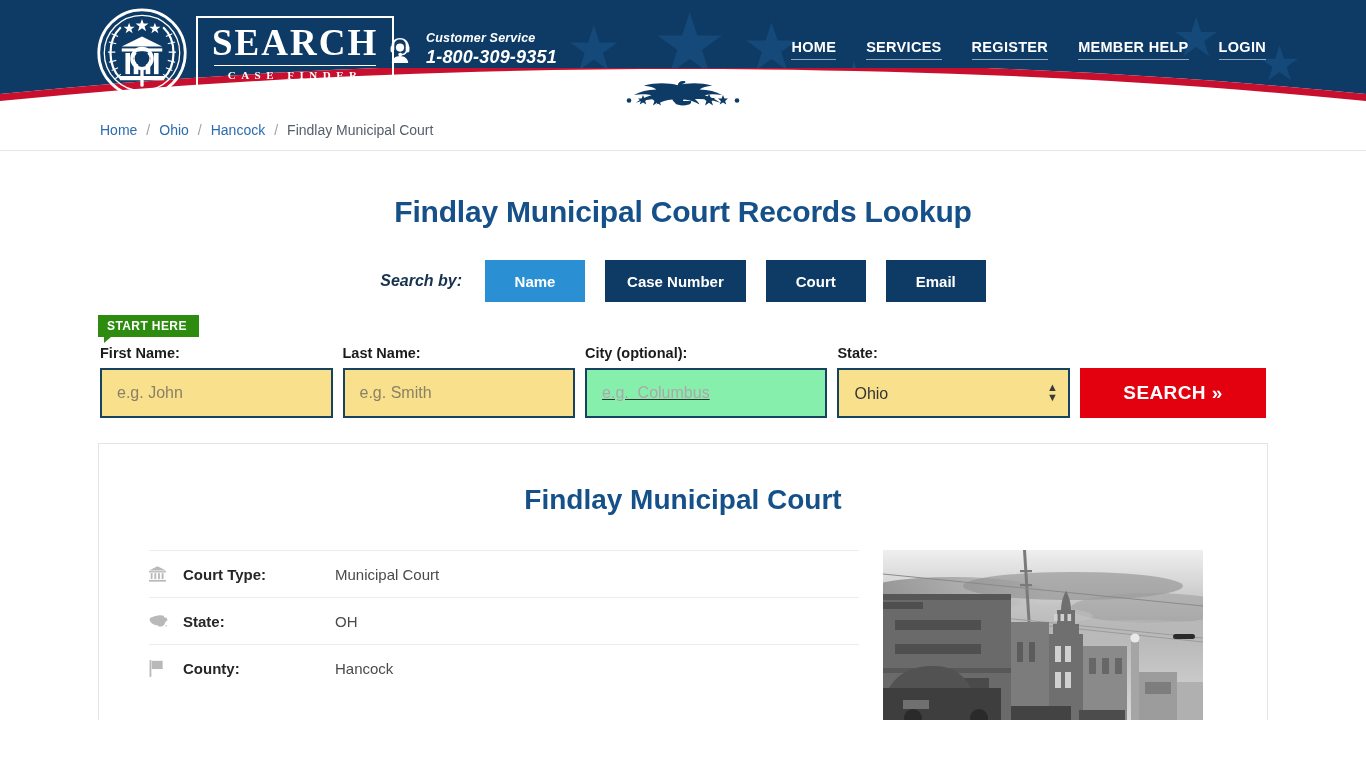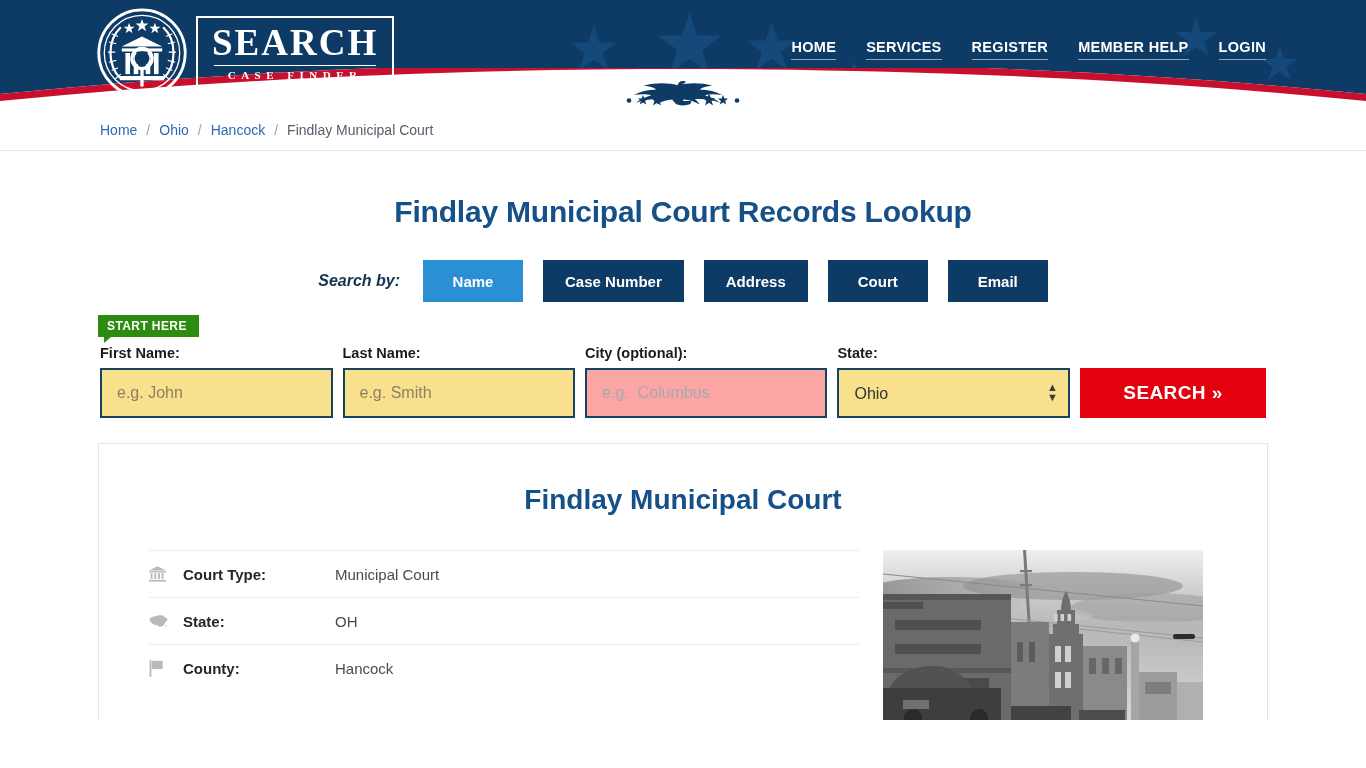--- a/index.html
+++ b/index.html
@@ -246,21 +246,21 @@
     border: 2px solid #16435f;
     background: #f9e08d;
     font-size: 16px;
     color: #333;
     padding: 0 15px;
     font-family: "Liberation Sans", sans-serif;
     outline: none;
     width: 100%;
   }
   .field-input::placeholder { color: #8b8163; }
-  .field-input.white { background: #fca5a5; }
+  .field-input.white { background: #86efac; text-decoration: underline; }
   .field-input.white::placeholder { color: #a9a9a9; }
   .select-wrap { position: relative; }
   .field-select {
     height: 50px;
     width: 100%;
     border: 2px solid #16435f;
     background: #f9e08d;
     font-size: 16px;
     color: #333;
     padding: 0 34px 0 15px;
@@ -403,20 +403,35 @@
         <circle cx="50" cy="56" r="8" fill="#0d3b66"></circle>
       </svg>
     </span>
     <span class="wordmark">
       <span class="wm-main">SEARCH</span>
       <span class="wm-rule"></span>
       <span class="wm-sub">CASE FINDER</span>
     </span>
   </div>
 
+  <div class="cs-block">
+    <span class="cs-icon">
+      <svg width="32" height="32" viewBox="0 0 32 32" aria-hidden="true">
+        <path d="M16 4c-5 0-8.4 3.2-8.4 7.6v3.1c0 .7.6 1.3 1.3 1.3h1.4V10.9C10.3 7.5 12.8 5.5 16 5.5s5.7 2 5.7 5.4v5.6c0 2.1-1.6 3.1-3.6 3.3-.3-.7-1-1.1-1.8-1.1-1.1 0-2 .8-2 1.8s.9 1.8 2 1.8c.8 0 1.5-.5 1.8-1.1 2.6-.2 5-1.5 5.1-4.3h.6c.7 0 1.3-.6 1.3-1.3v-3.1C24.4 7.2 21 4 16 4z" fill="#ffffff"></path>
+        <rect x="6.6" y="11.8" width="3.4" height="6.6" rx="1.6" fill="#ffffff"></rect>
+        <rect x="22" y="11.8" width="3.4" height="6.6" rx="1.6" fill="#ffffff"></rect>
+        <circle cx="16" cy="13.6" r="4.1" fill="#ffffff"></circle>
+        <path d="M7.8 29c0-4.2 3.7-7 8.2-7s8.2 2.8 8.2 7z" fill="#ffffff"></path>
+      </svg>
+    </span>
+    <span class="cs-text">
+      <span class="cs-label">Customer Service</span>
+      <span class="cs-phone">1-800-309-9351</span>
+    </span>
+  </div>
 
   <nav class="main-nav">
     <a class="nav-link">HOME</a>
     <a class="nav-link">SERVICES</a>
     <a class="nav-link">REGISTER</a>
     <a class="nav-link">MEMBER HELP</a>
     <a class="nav-link">LOGIN</a>
   </nav>
 
   <div class="swoosh-wrap">
@@ -452,21 +467,20 @@
   <span class="crumb current">Findlay Municipal Court</span>
 </div>
 
 <section class="search-section">
   <h1 class="page-title">Findlay Municipal Court Records Lookup</h1>
 
   <div class="searchby-row">
     <span class="searchby-label">Search by:</span>
     <button class="sb-tab active">Name</button>
     <button class="sb-tab">Case Number</button>
-    <button class="sb-tab">Address</button>
     <button class="sb-tab">Court</button>
     <button class="sb-tab">Email</button>
   </div>
 
   <div class="form-area">
     <span class="start-here">START HERE</span>
 
     <div class="form-grid">
       <div class="field f-first">
         <label class="field-label">First Name:</label>

